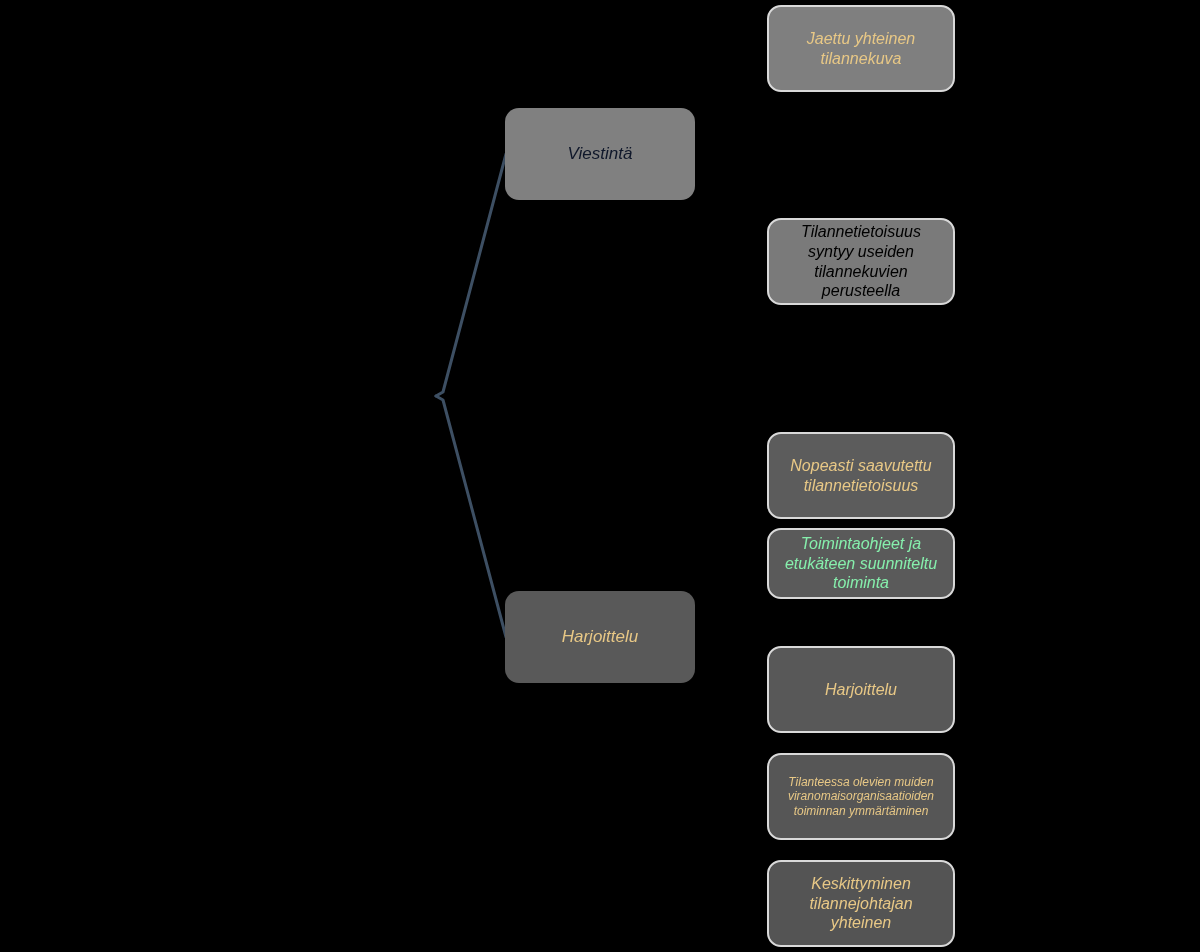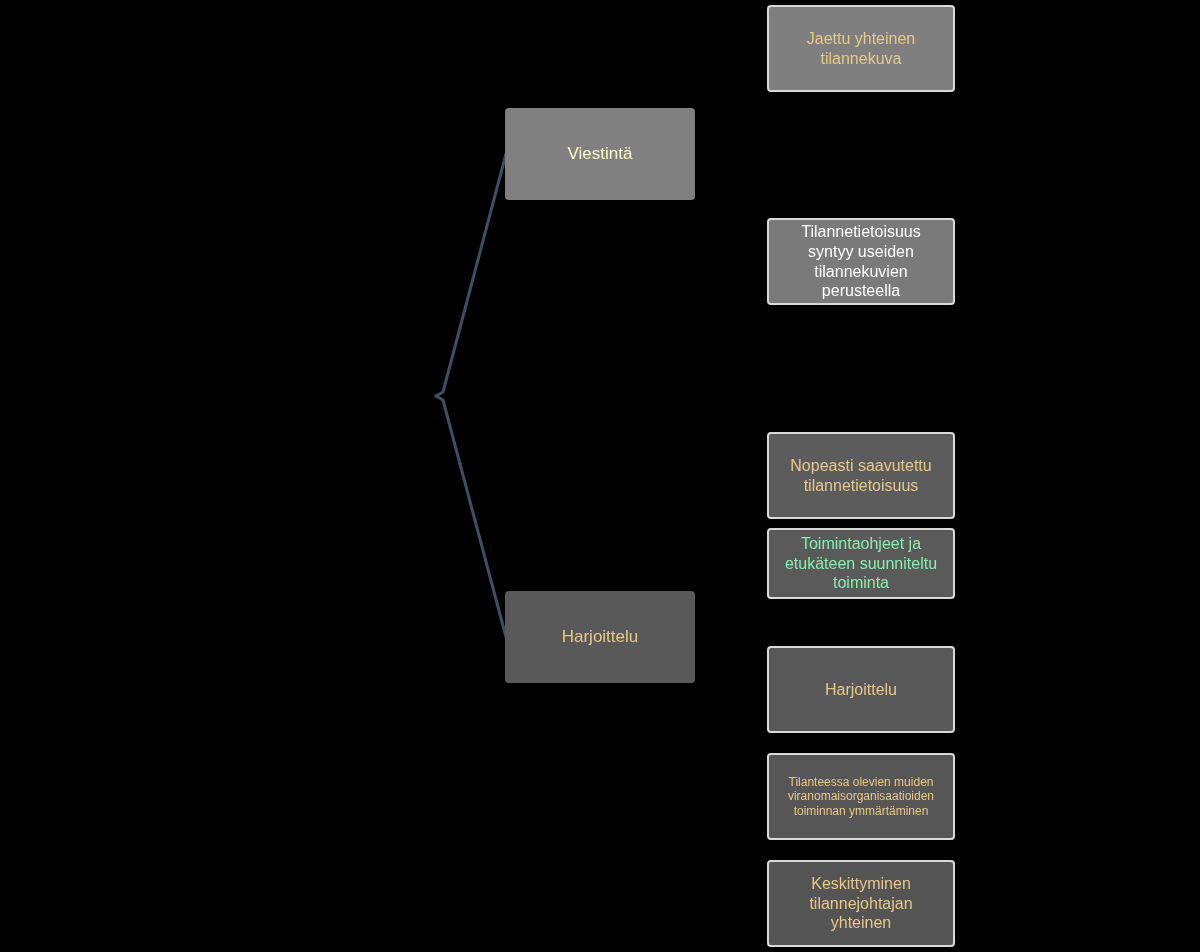--- a/index.html
+++ b/index.html
@@ -23,29 +23,30 @@
   .connectors {
     position: absolute;
     left: 0; top: 0;
     width: 1200px;
     height: 952px;
     pointer-events: none;
   }
   .node {
     position: absolute;
     box-sizing: border-box;
-    border-radius: 4px;
+    border-radius: 14px;
     display: flex;
     align-items: center;
     justify-content: center;
     text-align: center;
     color: #E8C886;
     line-height: 1.22;
     padding: 4px 10px;
     white-space: pre-line;
+    font-style: italic;
   }
   .node.root {
     background: #A6A6A6;
     font-size: 17px;
     border: none;
     box-shadow: 3px 3px 5px rgba(0,0,0,0.55);
   }
   .node.branch {
     font-size: 17px;
     border: none;
@@ -66,25 +67,25 @@
 <div id="canvas">
 
   <svg class="connectors" viewBox="0 0 1200 952" width="1200" height="952" xmlns="http://www.w3.org/2000/svg">
     <g id="edge-group">
         <path d="M 436 396 L 443 392 L 506 154" stroke="#3D4F63" stroke-width="3" fill="none" stroke-linecap="round" stroke-linejoin="round"></path>
         <path d="M 436 396 L 443 400 L 506 637" stroke="#3D4F63" stroke-width="3" fill="none" stroke-linecap="round" stroke-linejoin="round"></path>
       </g>
   </svg>
 
 
-  <div class="node branch" style="left: 505px; top: 108px; width: 190px; height: 92px; background: rgb(128, 128, 128); color: #fef9c3; text-align: right;">Viestintä</div>
+  <div class="node branch" style="left: 505px; top: 108px; width: 190px; height: 92px; background: rgb(128, 128, 128); color: #0f172a; text-align: right;">Viestintä</div>
 
   <div class="node branch" style="left: 505px; top: 591px; width: 190px; height: 92px; background: rgb(89, 89, 89); color: rgb(232, 200, 134);">Harjoittelu</div>
 
   <div class="node leaf" style="left: 767px; top: 5px; width: 188px; height: 87px; background: rgb(127, 127, 127); color: rgb(232, 200, 134);">Jaettu yhteinen tilannekuva</div>
-  <div class="node leaf" style="left: 767px; top: 218px; width: 188px; height: 87px; background: rgb(122, 122, 122); color: #ffffff;">Tilannetietoisuus syntyy useiden tilannekuvien perusteella</div>
+  <div class="node leaf" style="left: 767px; top: 218px; width: 188px; height: 87px; background: rgb(122, 122, 122); color: #000000;">Tilannetietoisuus syntyy useiden tilannekuvien perusteella</div>
   <div class="node leaf" style="left: 767px; top: 432px; width: 188px; height: 87px; background: rgb(92, 92, 92); color: rgb(232, 200, 134);">Nopeasti saavutettu tilannetietoisuus</div>
   <div class="node leaf" style="left: 767px; top: 528px; width: 188px; height: 71px; background: rgb(90, 90, 90); color: #86efac;">Toimintaohjeet ja etukäteen suunniteltu toiminta</div>
   <div class="node leaf" style="left: 767px; top: 646px; width: 188px; height: 87px; background: rgb(88, 88, 88); color: rgb(232, 200, 134);">Harjoittelu</div>
   <div class="node leaf small" style="left: 767px; top: 753px; width: 188px; height: 87px; background: rgb(86, 86, 86); color: rgb(232, 200, 134);">Tilanteessa olevien muiden viranomaisorganisaatioiden toiminnan ymmärtäminen</div>
   <div class="node leaf" style="left: 767px; top: 860px; width: 188px; height: 87px; background: rgb(84, 84, 84); color: rgb(232, 200, 134);">Keskittyminen tilannejohtajan yhteinen</div>
 
 </div>
 
 </body></html>

